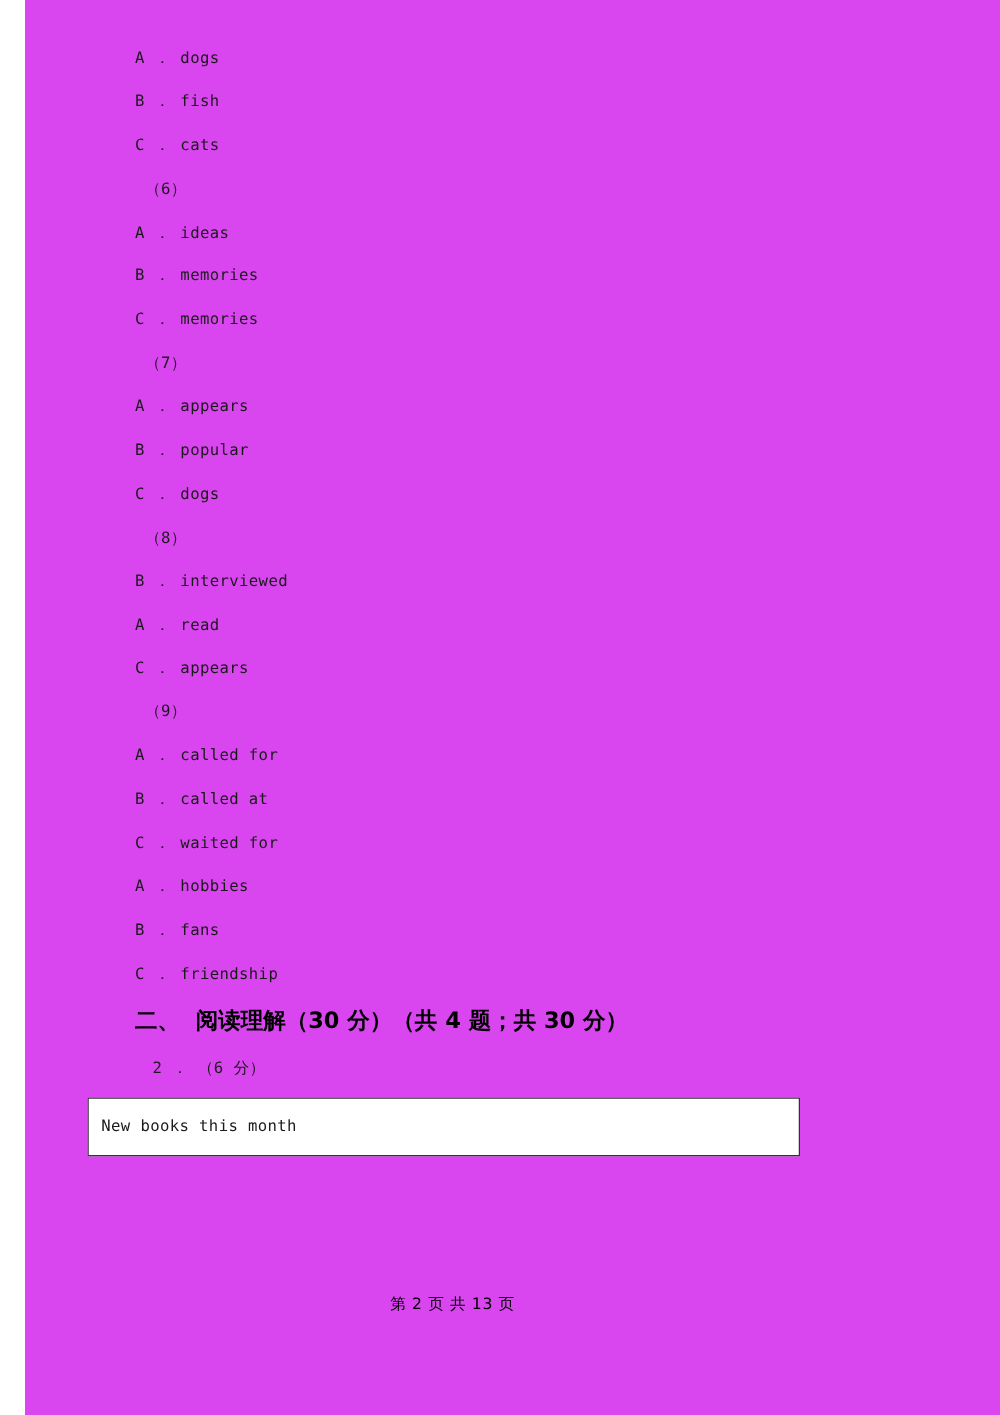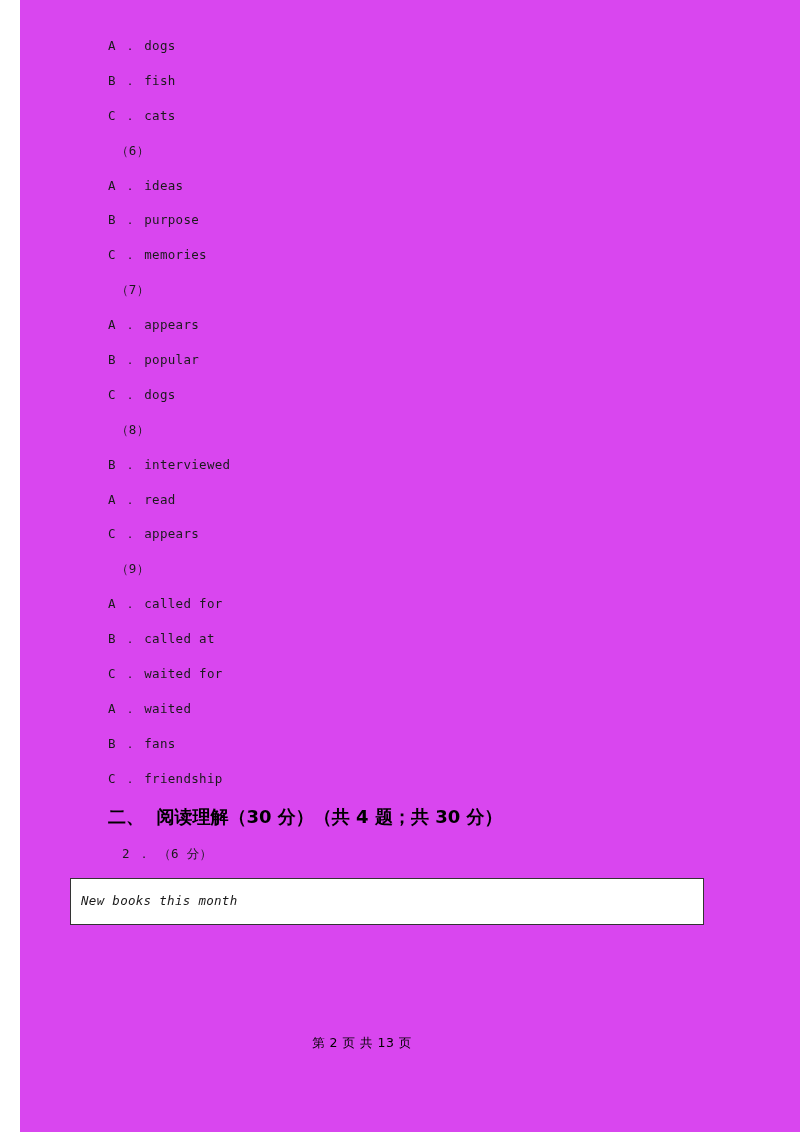--- a/index.html
+++ b/index.html
@@ -63,27 +63,26 @@
     line-height: 1;
     color: #1a1a1a;
     margin: 22px 0 0 0;
     padding-left: 14px;
     letter-spacing: 0.3px;
     white-space: pre;
   }
   .reading-box {
     margin-top: 18px;
     margin-left: -38px;
-    width: 634px;
+    width: 570px;
     height: 47px;
     border: 1px solid #333333;
     background: #ffffff;
     box-sizing: border-box;
     position: relative;
-    font-style: italic;
   }
   .reading-box .bt {
     position: absolute;
     left: 10px;
     top: 16px;
     font-family: "DejaVu Sans Mono", monospace;
     font-size: 12.5px;
     line-height: 1;
     color: #1a1a1a;
     letter-spacing: 0.3px;
@@ -107,39 +106,39 @@
 
 <div class="page">
   <div class="content">
 
     <div class="opt">A ． dogs</div>
     <div class="opt">B ． fish</div>
     <div class="opt">C ． cats</div>
 
     <div class="qnum">（6）</div>
     <div class="opt">A ． ideas</div>
-    <div class="opt">B ． purpose</div>
+    <div class="opt">B ． memories</div>
     <div class="opt">C ． memories</div>
 
     <div class="qnum">（7）</div>
     <div class="opt">A ． appears</div>
     <div class="opt">B ． popular</div>
     <div class="opt">C ． dogs</div>
 
     <div class="qnum">（8）</div>
     <div class="opt">B ． interviewed</div>
     <div class="opt">A ． read</div>
     <div class="opt">C ． appears</div>
 
     <div class="qnum">（9）</div>
     <div class="opt">A ． called for</div>
     <div class="opt">B ． called at</div>
     <div class="opt">C ． waited for</div>
 
-    <div class="opt">A ． waited</div>
+    <div class="opt">A ． hobbies</div>
     <div class="opt">B ． fans</div>
     <div class="opt">C ． friendship</div>
 
     <div class="section-head">二、  阅读理解（30 分）（共 4 题；共 30 分）</div>
 
     <div class="subq">2 ． （6 分）</div>
 
     <div class="reading-box">
       <div class="bt">New books this month</div>
     </div>

